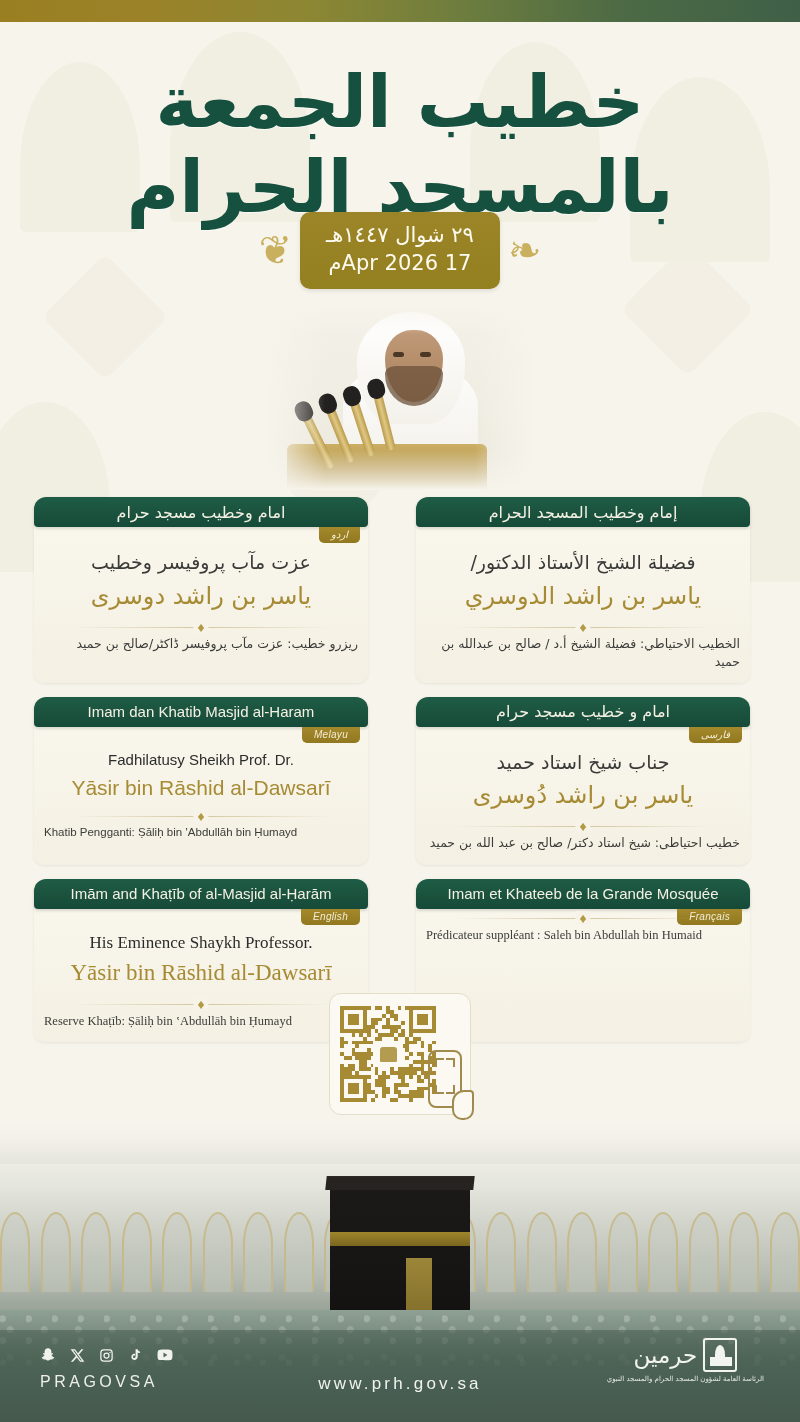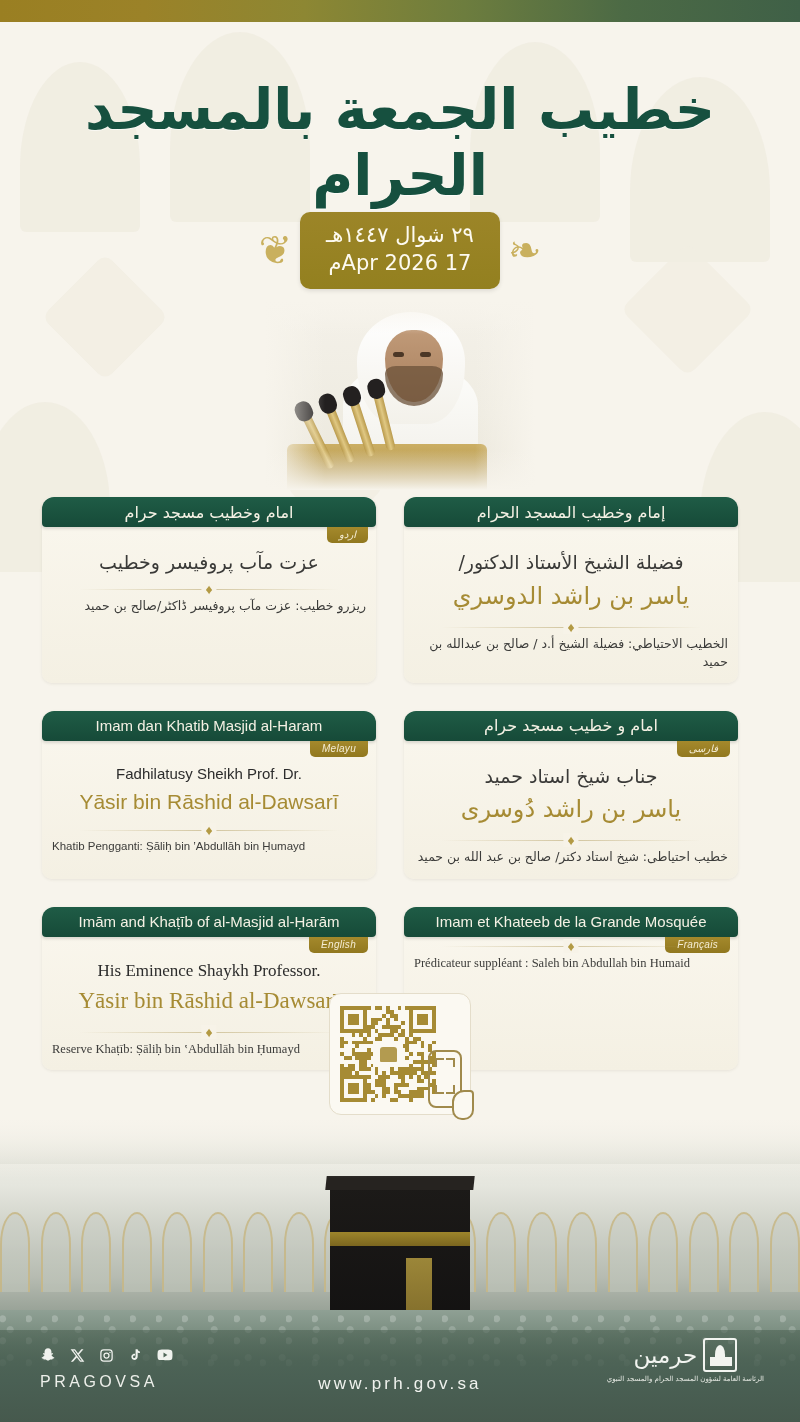--- a/index.html
+++ b/index.html
@@ -46,28 +46,27 @@
     opacity: .8;
   }
 
   
   .title-wrap {
     position: absolute; top: 60px; left: 0; width: 800px;
     text-align: center; z-index: 6;
   }
   .main-title {
     font-family: "DejaVu Sans", sans-serif;
-    font-size: 56px;
+    font-size: 72px;
     line-height: 1.18;
     font-weight: 700;
     color: #16503f;
     direction: rtl;
     letter-spacing: 1px;
     text-shadow: 0 1px 0 rgba(255,255,255,.6);
-    margin-top: 17px;
   }
 
   
   .date-row {
     position: absolute; top: 212px; left: 0; width: 800px;
     display: flex; align-items: center; justify-content: center;
     gap: 8px; z-index: 7;
   }
   .orn {
     color: #c6ab52; font-size: 40px; line-height: 1;
@@ -150,28 +149,27 @@
   .photo .fade-l, .photo .fade-r, .photo .fade-b, .photo .fade-t {
     position: absolute; pointer-events: none;
   }
   .photo .fade-l { left:0; top:0; bottom:0; width:60px; background:linear-gradient(90deg,#f7f4ec 0%,rgba(247,244,236,0) 100%); }
   .photo .fade-r { right:0; top:0; bottom:0; width:60px; background:linear-gradient(270deg,#f7f4ec 0%,rgba(247,244,236,0) 100%); }
   .photo .fade-t { left:0; right:0; top:0; height:34px; background:linear-gradient(180deg,#f7f4ec 0%,rgba(247,244,236,0) 100%); }
   .photo .fade-b { left:0; right:0; bottom:0; height:40px; background:linear-gradient(0deg,#f7f4ec 0%,rgba(247,244,236,0) 100%); }
 
   
   .cards {
-    position: absolute; top: 497px; left: 42px;
+    position: absolute; top: 497px; left: 34px;
     width: 716px;
     display: grid;
     grid-template-columns: 334px 334px;
     column-gap: 48px;
     row-gap: 14px;
     z-index: 8;
-    gap: 28px;
   }
   .card {
     position: relative;
     background: linear-gradient(180deg,#faf7ee 0%,#f4f0e3 100%);
     border-radius: 10px;
     padding-bottom: 10px;
     box-shadow: 0 1px 3px rgba(100,90,60,.10);
   }
   .card-head {
     background: linear-gradient(180deg,#1f5c46 0%,#164a38 100%);
@@ -442,20 +440,21 @@
       <div class="fade-b"></div>
   </div>
 
   <div class="cards">
 
     <div class="card rtl">
       <div class="card-head rtl">امام وخطیب مسجد حرام</div>
       <div class="lang-badge">اردو</div>
       <div class="card-body">
         <div class="honorific">عزت مآب پروفیسر وخطیب</div>
+        <div class="name">یاسر بن راشد دوسری</div>
       </div>
       <div class="divider">
           <span class="gem">♦</span>
         </div>
       <div class="reserve">ریزرو خطیب: عزت مآب پروفیسر ڈاکٹر/صالح بن حمید</div>
     </div>
 
     <div class="card rtl">
       <div class="card-head rtl">إمام وخطيب المسجد الحرام</div>
       <div class="card-body">

